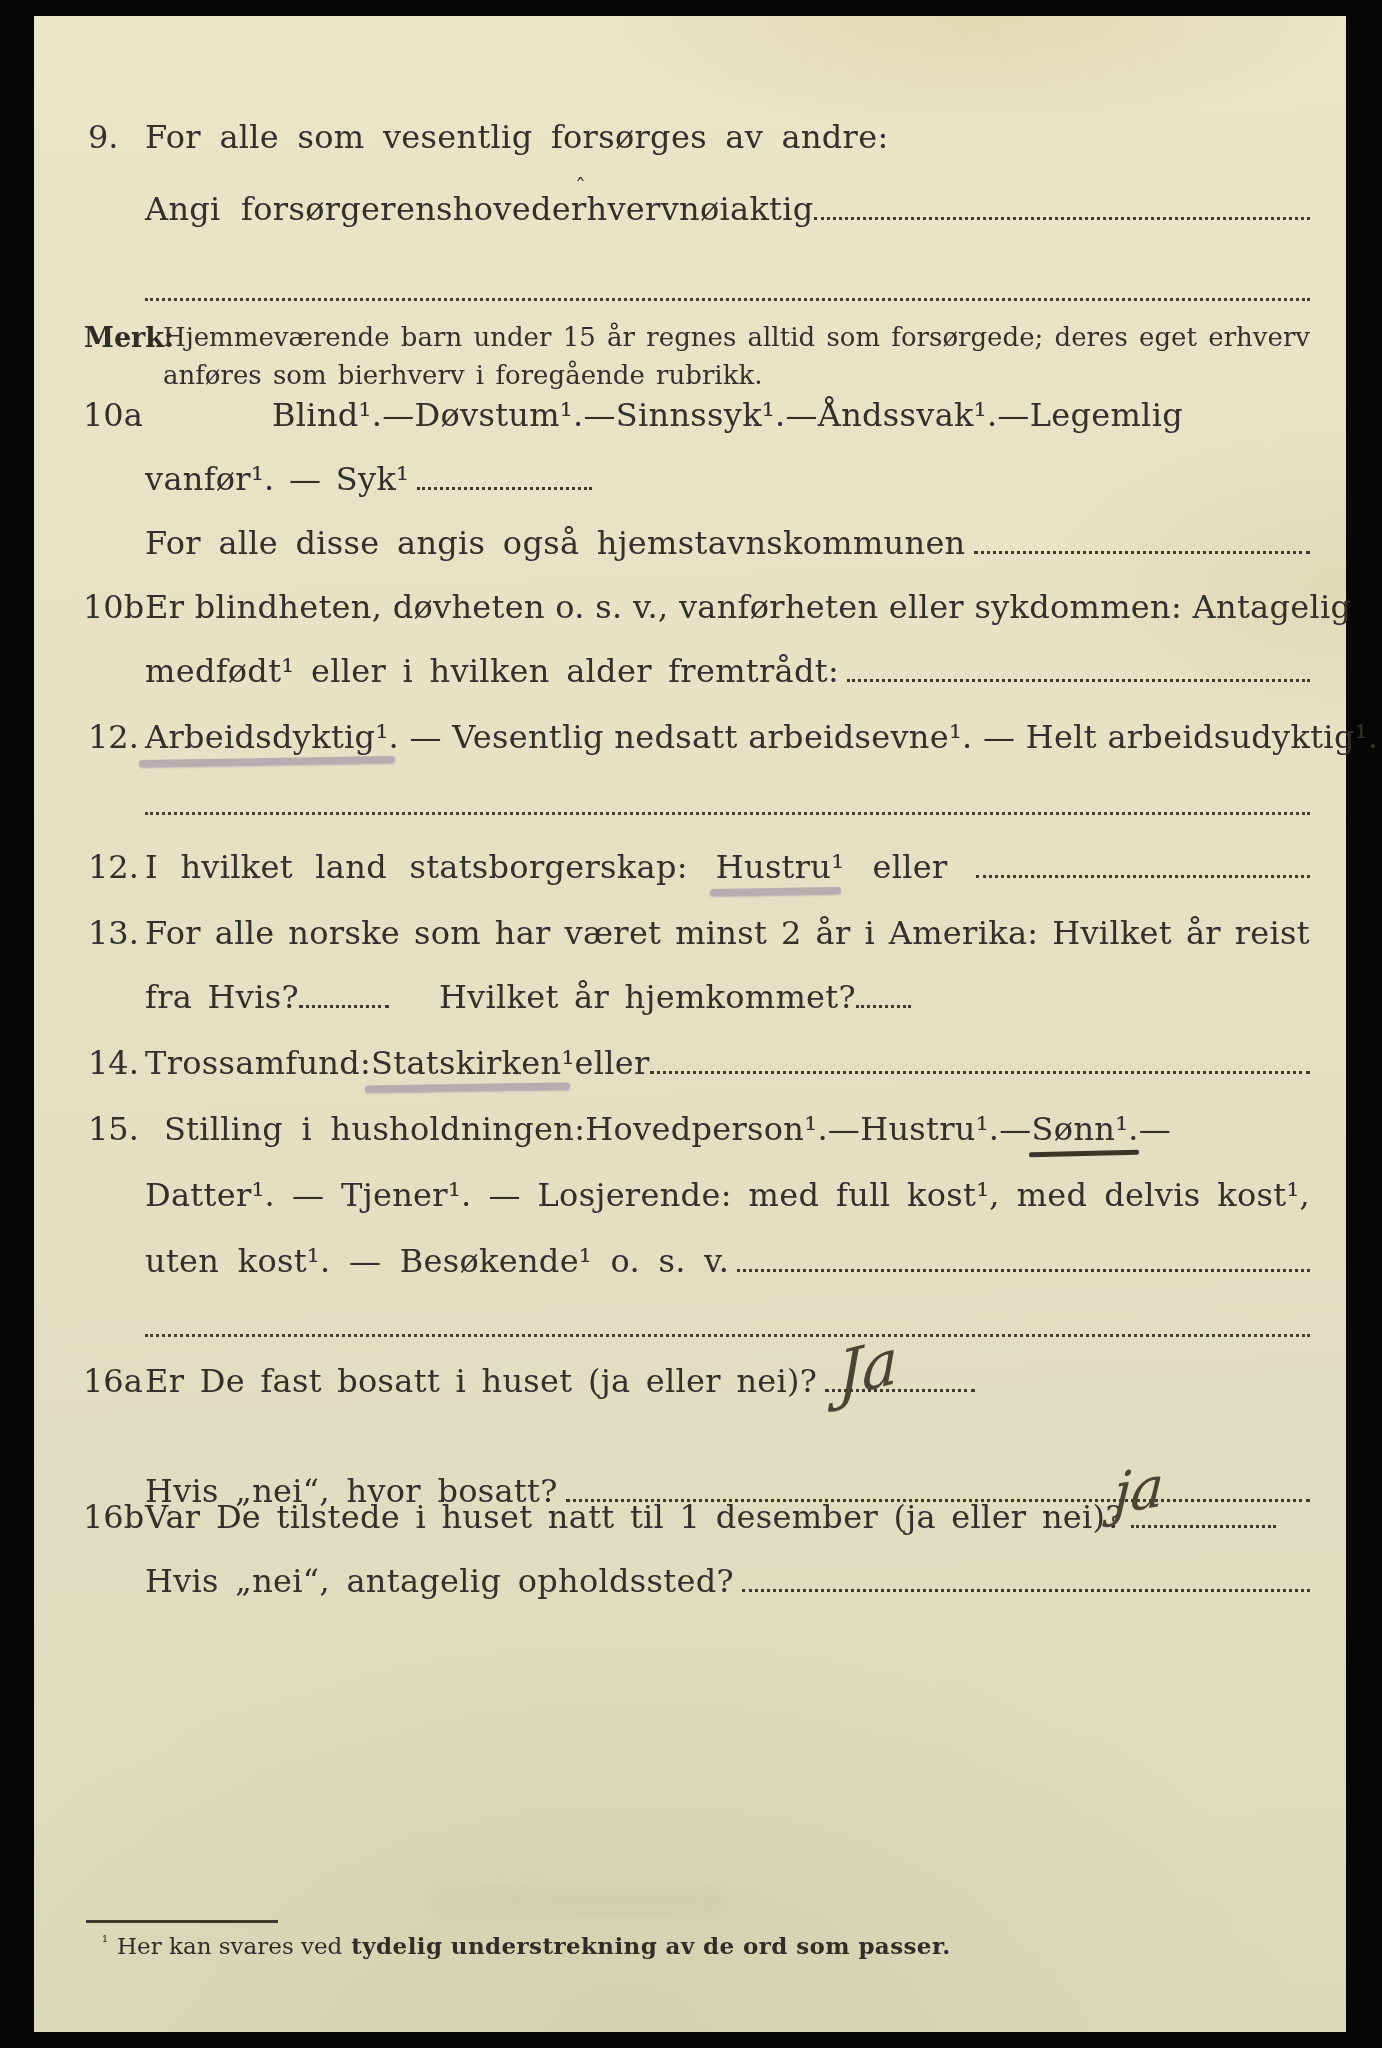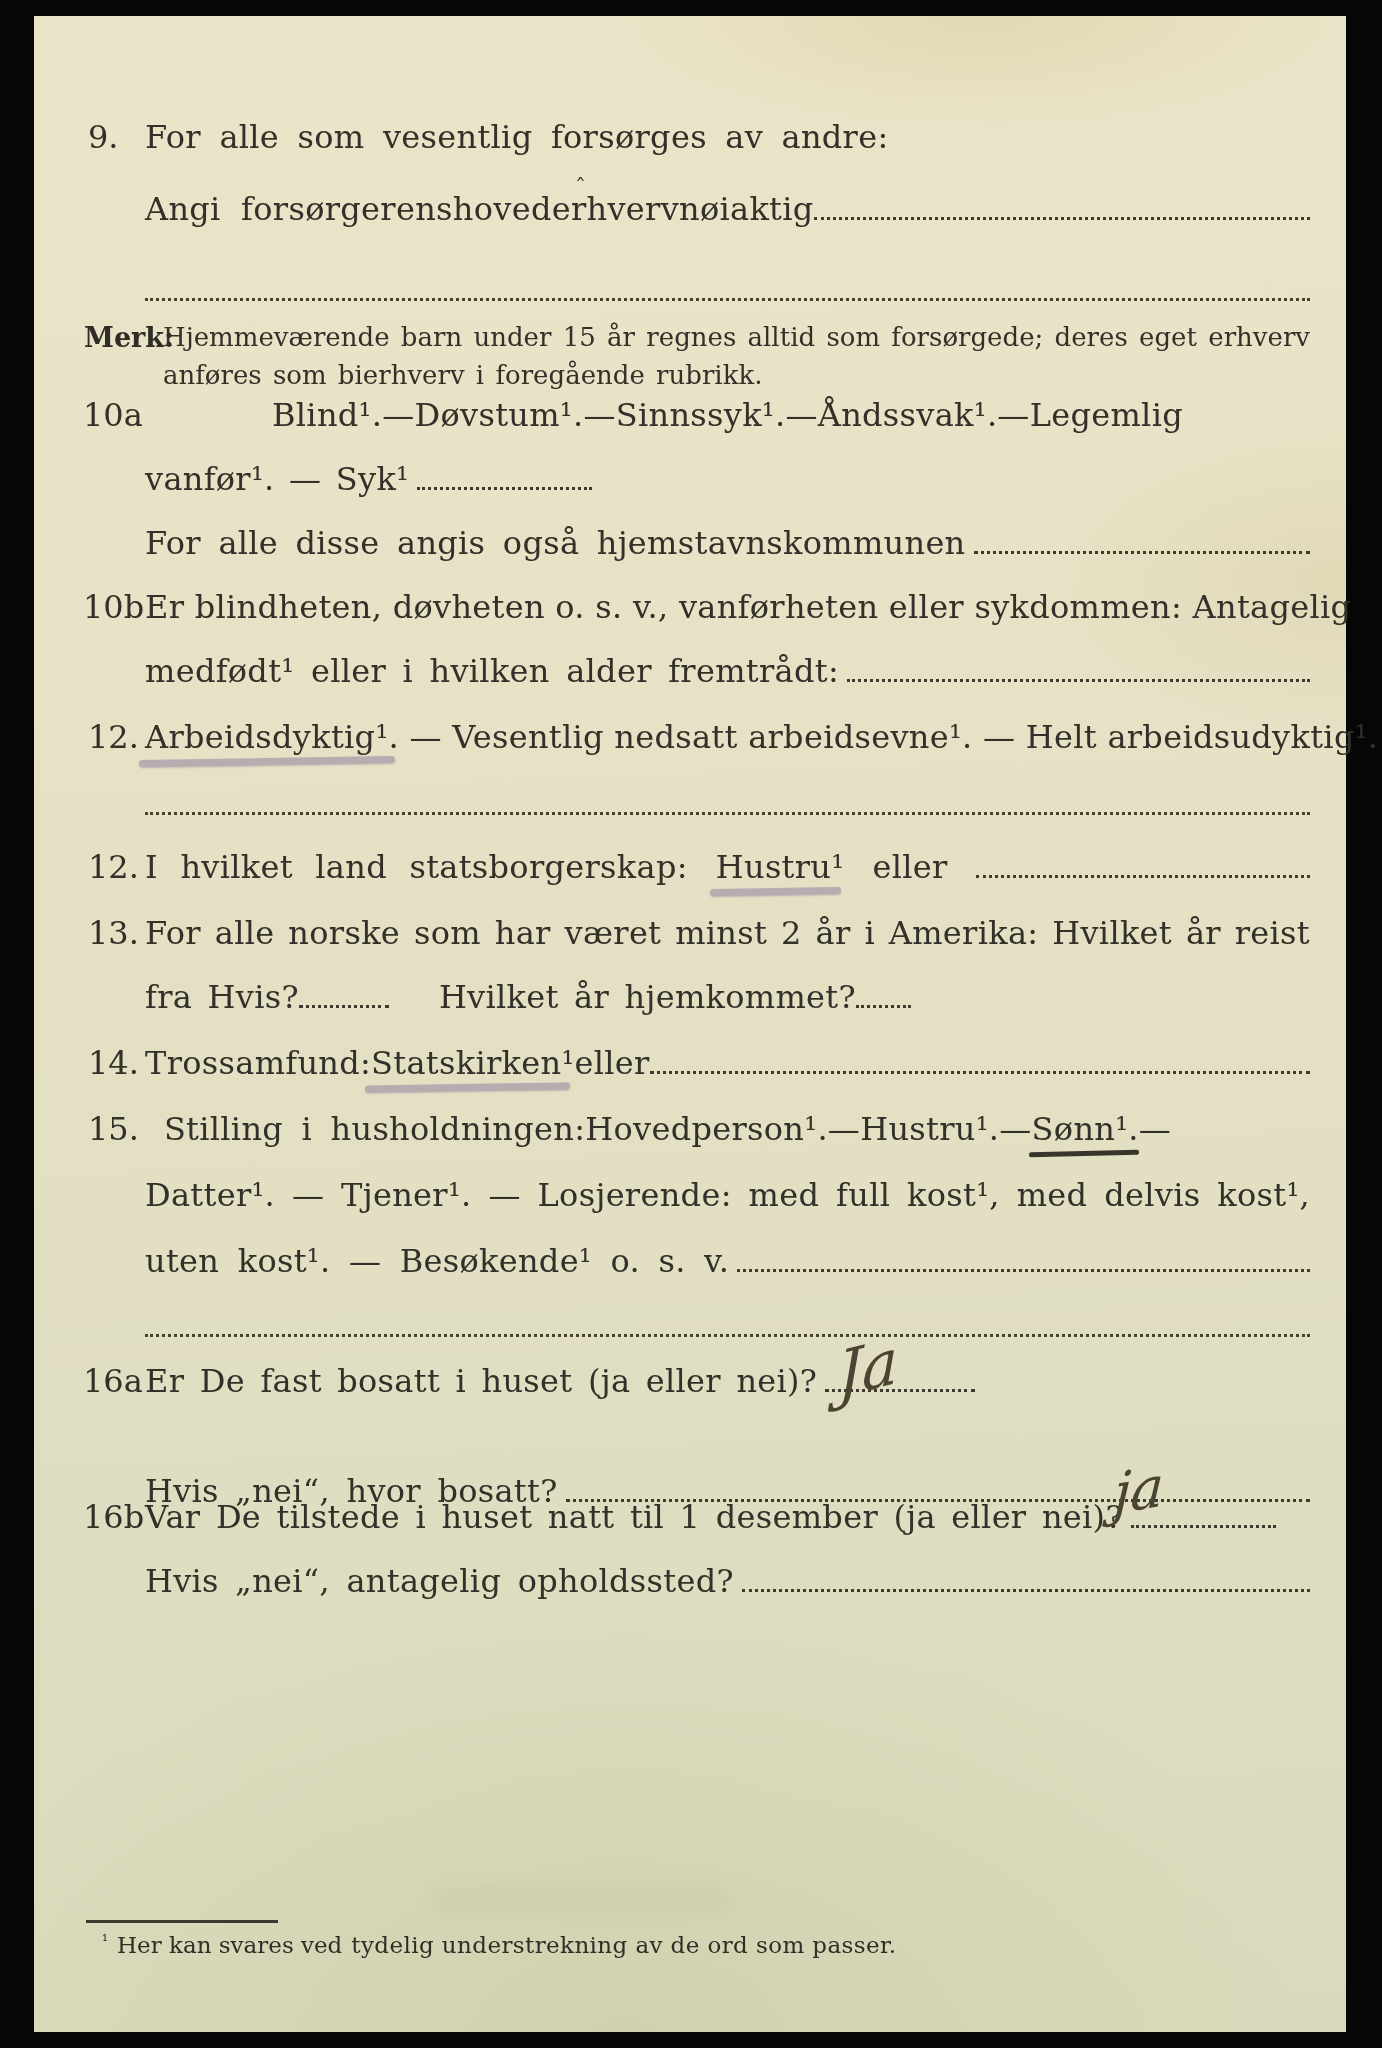--- a/index.html
+++ b/index.html
@@ -36,21 +36,21 @@
   .merk-body .jline{display:block;text-align:justify;text-align-last:justify;white-space:nowrap;}
   .merk-body .nline{display:block;word-spacing:3px;}
   .hand{position:absolute;font-style:italic;color:#4b4433;z-index:3;
         font-family:"DejaVu Serif",serif;transform-origin:left bottom;}
   .hand.a16{left:838px;top:1340px;font-size:62px;transform:rotate(-14deg) skewX(-14deg);}
   .hand.b16{left:1112px;top:1462px;font-size:56px;transform:rotate(-9deg) skewX(-12deg);}
   .footrule{position:absolute;left:86px;top:1920px;width:192px;height:3px;background:#3c392d;}
   .footnote{position:absolute;left:102px;top:1932px;display:flex;align-items:baseline;column-gap:9px;
         font-size:23px;color:#2f2d26;white-space:nowrap;}
   .footnote .marker{font-size:15px;vertical-align:top;position:relative;top:-7px;}
-  .footnote .bold{font-weight:normal;letter-spacing:.4px;text-align:center;}
+  .footnote .bold{font-weight:bold;letter-spacing:.4px;text-align:center;}
   .smudge{position:absolute;left:430px;top:1886px;width:300px;height:30px;background:#c6c3a0;
         opacity:.30;filter:blur(7px);border-radius:15px;}
   .sp50{flex:0 0 50px;}
   .w1045{width:1045px;right:auto;}
 </style>
 </head>
 <body>
 
 <div class="page">
   <div class="paper"></div>

